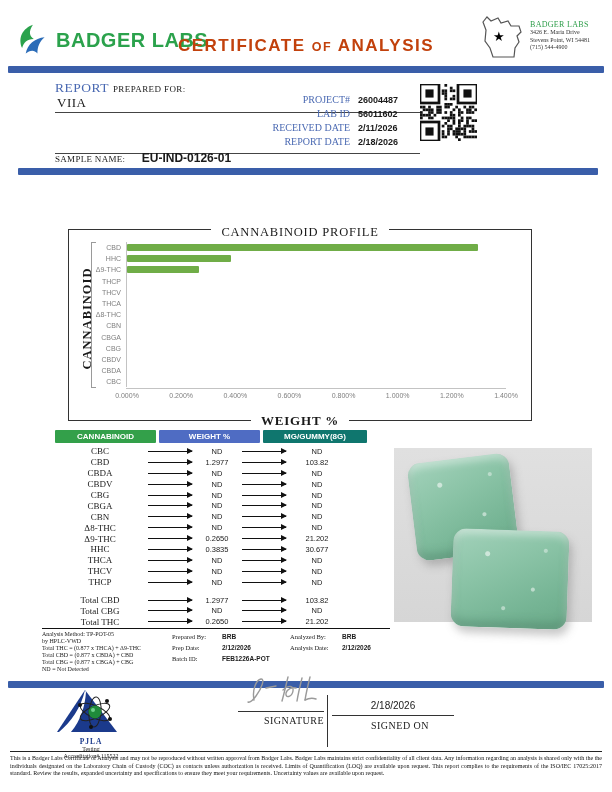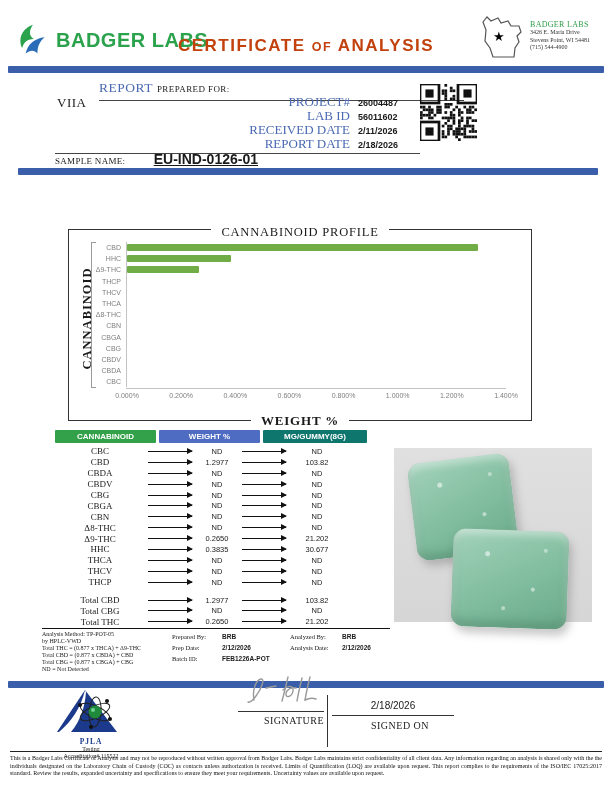--- a/index.html
+++ b/index.html
@@ -15,32 +15,32 @@
   .logo-text{font-family:"Liberation Sans",sans-serif;font-size:20px;font-weight:bold;
              color:#2ba24c;letter-spacing:.5px;}
   .main-title{left:0;right:0;top:36px;text-align:center;font-family:"Liberation Sans",sans-serif;
               font-weight:bold;font-size:17px;letter-spacing:1.5px;color:#c2410c;}
   .main-title .of{font-size:12.5px;}
   .wi-wrap{left:477px;top:14px;display:flex;gap:3px;}
   .wi-text{font-size:6px;line-height:7.5px;color:#333;padding-top:6px;}
   .wi-text .lab{color:#2e9e4a;font-size:8px;letter-spacing:.3px;line-height:9px;}
 
   
-  .rep-head{left:55px;top:78px;width:365px;border-bottom:1px solid #444;padding-bottom:4px;margin-left:44px;}
+  .rep-head{left:55px;top:78px;width:365px;border-bottom:1px solid #444;padding-bottom:16px;}
   .rep-title{color:#4a69b2;font-size:13.5px;letter-spacing:.5px;}
   .rep-sub{font-size:9px;letter-spacing:.4px;}
   .client{left:57px;top:95px;font-size:13px;letter-spacing:.5px;}
   .rfields{left:55px;top:94px;width:365px;border-bottom:1px solid #444;padding-bottom:3px;}
   .rfrow{display:flex;justify-content:flex-end;align-items:baseline;height:14px;}
-  .rflabel{color:#4a69b2;font-size:13px;text-align:center;}
+  .rflabel{color:#4a69b2;font-size:10px;text-align:center;}
   .rfvalue{width:62px;font-size:9px;text-align:left;margin-left:8px;}
   .qr{left:420px;top:84px;width:57px;height:57px;}
   .sample-row{left:55px;top:151px;font-size:9.5px;}
   .sample-row .lbl{font-size:9px;letter-spacing:.3px;}
-  .sample-row .val{margin-left:26px;font-weight:bold;font-size:14px;text-decoration:underline;}
+  .sample-row .val{margin-left:14px;font-weight:bold;font-size:12px;}
 
   
   .totals{left:88px;top:182px;width:447px;display:flex;}
   .tot-cell{border-left:1px solid #555;}
   .tot-cell:first-child{border-left:none;}
   .tot-h{height:17px;line-height:17px;text-align:center;font-size:9.5px;border-bottom:1px solid #555;}
   .tot-v{height:17px;line-height:17px;text-align:center;font-size:9.5px;}
 
   
   .chart{left:68px;top:229px;width:462px;height:190px;border:1px solid #333;}

